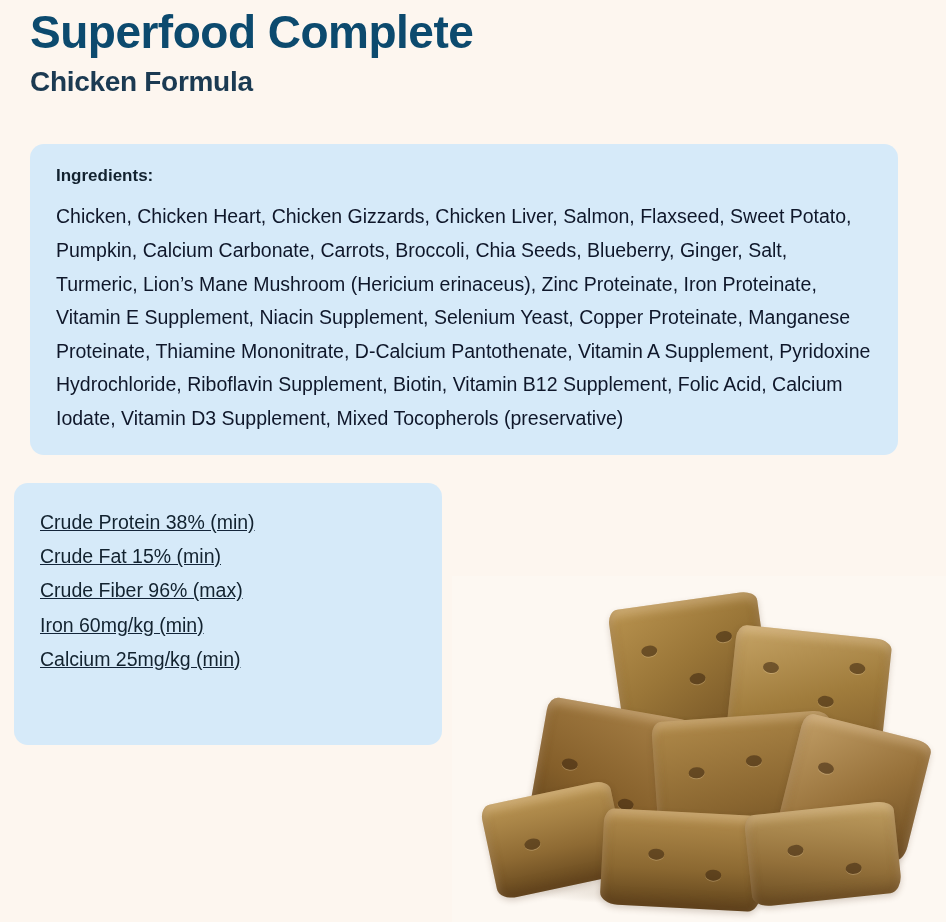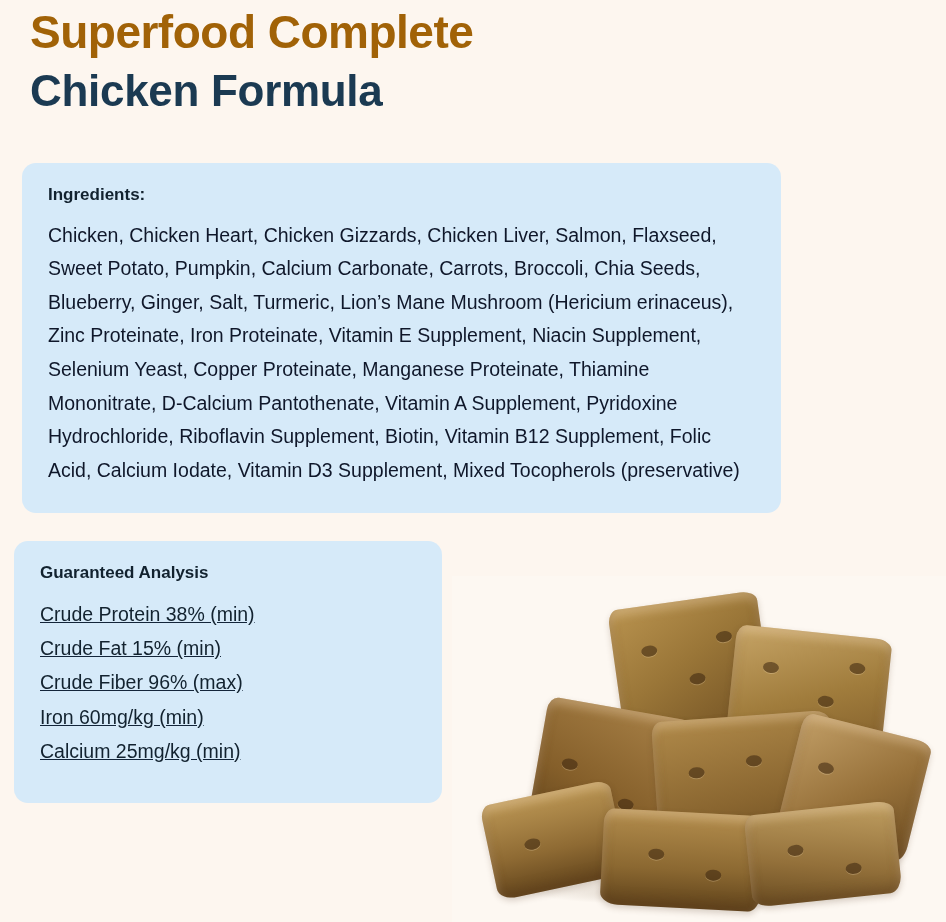--- a/index.html
+++ b/index.html
@@ -23,40 +23,40 @@
     padding: 0 14px;
   }
   .title-block {
     padding: 8px 16px 0 16px;
   }
   .title {
     font-size: 46px;
     line-height: 1.05;
     font-weight: 700;
     letter-spacing: -0.5px;
-    color: #a16207;
+    color: #0c4a6e;
     margin: 0;
   }
   .subtitle {
-    font-size: 44px;
+    font-size: 28px;
     line-height: 1.15;
     font-weight: 700;
     letter-spacing: -0.3px;
     color: #1b3a52;
     margin: 10px 0 0 0;
   }
   .card {
     background: #d6eaf9;
     border-radius: 14px;
     box-sizing: border-box;
   }
   .ingredients-card {
-    margin: 46px 0 0 8px;
-    padding: 22px 26px 26px 26px;
-    width: 759px;
+    margin: 46px 0 0 16px;
+    padding: 22px 26px 20px 26px;
+    width: 868px;
   }
   .ingredients-heading {
     font-size: 17px;
     font-weight: 700;
     color: #12222f;
     margin: 0 0 14px 0;
   }
   .ingredients-body {
     font-size: 19.5px;
     line-height: 1.72;
@@ -172,21 +172,20 @@
   </div>
 
   <div class="card ingredients-card">
     <div class="ingredients-heading">Ingredients:</div>
     <p class="ingredients-body">Chicken, Chicken Heart, Chicken Gizzards, Chicken Liver, Salmon, Flaxseed, Sweet Potato, Pumpkin, Calcium Carbonate, Carrots, Broccoli, Chia Seeds, Blueberry, Ginger, Salt, Turmeric, Lion’s Mane Mushroom (Hericium erinaceus), Zinc Proteinate, Iron Proteinate, Vitamin E Supplement, Niacin Supplement, Selenium Yeast, Copper Proteinate, Manganese Proteinate, Thiamine Mononitrate, D-Calcium Pantothenate, Vitamin A Supplement, Pyridoxine Hydrochloride, Riboflavin Supplement, Biotin, Vitamin B12 Supplement, Folic Acid, Calcium Iodate, Vitamin D3 Supplement, Mixed Tocopherols (preservative)</p>
   </div>
 
   <div class="lower-row">
 
     <div class="card analysis-card">
-      <div class="analysis-heading">Guaranteed Analysis</div>
       <ul class="analysis-list">
         <li>Crude Protein 38% (min)</li>
         <li>Crude Fat 15% (min)</li>
         <li>Crude Fiber 96% (max)</li>
         <li>Iron 60mg/kg (min)</li>
         <li>Calcium 25mg/kg (min)</li>
       </ul>
     </div>
 
 

